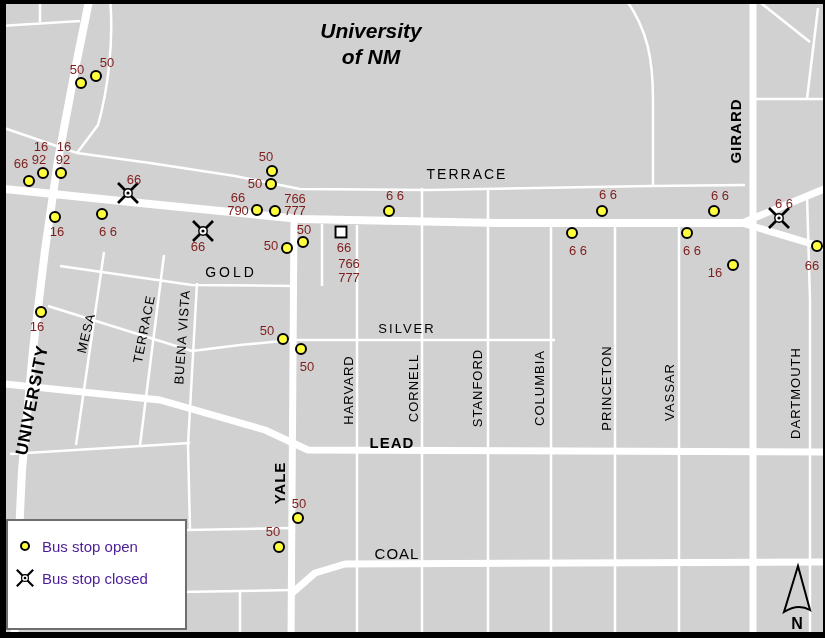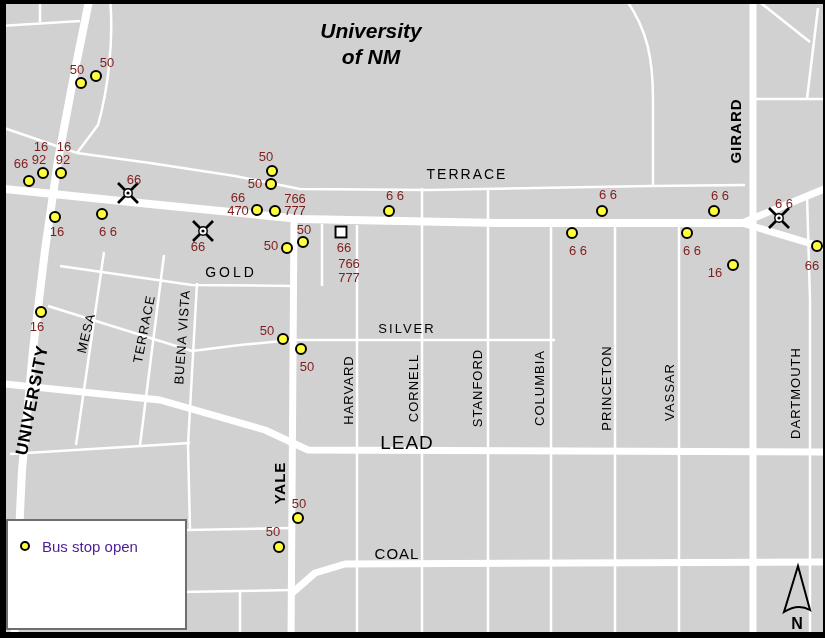--- a/index.html
+++ b/index.html
@@ -81,21 +81,21 @@
 
   <div id="title">
     <div>University</div>
     <div>of NM</div>
   </div>
 
   <div id="labels-layer">
       <div class="slabel" style="left: 467px; top: 174px; font-size: 14px; font-weight: normal; letter-spacing: 2px; transform: translate(-50%, -50%) rotate(0deg);">TERRACE</div>
       <div class="slabel" style="left: 231px; top: 272px; font-size: 14px; font-weight: normal; letter-spacing: 3px; transform: translate(-50%, -50%) rotate(0deg);">GOLD</div>
       <div class="slabel" style="left: 407px; top: 328px; font-size: 13px; font-weight: normal; letter-spacing: 2px; transform: translate(-50%, -50%) rotate(0deg);">SILVER</div>
-      <div class="slabel" style="left: 407px; top: 442px; font-size: 19px; font-weight: normal; letter-spacing: 1px; transform: translate(-50%, -50%) rotate(0deg);">LEAD</div>
+      <div class="slabel" style="left: 392px; top: 442px; font-size: 15px; font-weight: bold; letter-spacing: 1px; transform: translate(-50%, -50%) rotate(0deg);">LEAD</div>
       <div class="slabel" style="left: 397px; top: 553px; font-size: 15px; font-weight: normal; letter-spacing: 1px; transform: translate(-50%, -50%) rotate(0deg);">COAL</div>
       <div class="slabel" style="left: 32px; top: 400px; font-size: 17px; font-weight: bold; letter-spacing: 1px; transform: translate(-50%, -50%) rotate(-79deg);">UNIVERSITY</div>
       <div class="slabel" style="left: 86px; top: 333px; font-size: 13px; font-weight: normal; letter-spacing: 1px; transform: translate(-50%, -50%) rotate(-76deg);">MESA</div>
       <div class="slabel" style="left: 144px; top: 329px; font-size: 13px; font-weight: normal; letter-spacing: 1px; transform: translate(-50%, -50%) rotate(-79deg);">TERRACE</div>
       <div class="slabel" style="left: 182px; top: 337px; font-size: 13px; font-weight: normal; letter-spacing: 1px; transform: translate(-50%, -50%) rotate(-86deg);">BUENA VISTA</div>
       <div class="slabel" style="left: 279px; top: 483px; font-size: 15px; font-weight: bold; letter-spacing: 1px; transform: translate(-50%, -50%) rotate(-90deg);">YALE</div>
       <div class="slabel" style="left: 348px; top: 390px; font-size: 13px; font-weight: normal; letter-spacing: 1px; transform: translate(-50%, -50%) rotate(-90deg);">HARVARD</div>
       <div class="slabel" style="left: 413px; top: 388px; font-size: 13px; font-weight: normal; letter-spacing: 1px; transform: translate(-50%, -50%) rotate(-90deg);">CORNELL</div>
       <div class="slabel" style="left: 477px; top: 388px; font-size: 13px; font-weight: normal; letter-spacing: 1px; transform: translate(-50%, -50%) rotate(-90deg);">STANFORD</div>
       <div class="slabel" style="left: 539px; top: 388px; font-size: 13px; font-weight: normal; letter-spacing: 1px; transform: translate(-50%, -50%) rotate(-90deg);">COLUMBIA</div>
@@ -123,21 +123,21 @@
       <div class="marker open" style="left: 102px; top: 214px;"></div>
       <div class="stoplabel" style="left: 108px; top: 231px;">6 6</div>
       <div class="marker open" style="left: 41px; top: 312px;"></div>
       <div class="stoplabel" style="left: 37px; top: 326px;">16</div>
       <div class="marker open" style="left: 272px; top: 171px;"></div>
       <div class="stoplabel" style="left: 266px; top: 156px;">50</div>
       <div class="marker open" style="left: 271px; top: 184px;"></div>
       <div class="stoplabel" style="left: 255px; top: 183px;">50</div>
       <div class="marker open" style="left: 257px; top: 210px;"></div>
       <div class="stoplabel" style="left: 238px; top: 197px;">66</div>
-      <div class="stoplabel" style="left: 238px; top: 210px;">470</div>
+      <div class="stoplabel" style="left: 238px; top: 210px;">790</div>
       <div class="marker open" style="left: 275px; top: 211px;"></div>
       <div class="stoplabel" style="left: 295px; top: 198px;">766</div>
       <div class="stoplabel" style="left: 295px; top: 210px;">777</div>
       <div class="marker open" style="left: 389px; top: 211px;"></div>
       <div class="stoplabel" style="left: 395px; top: 195px;">6 6</div>
       <div class="marker open" style="left: 303px; top: 242px;"></div>
       <div class="stoplabel" style="left: 304px; top: 229px;">50</div>
       <div class="marker open" style="left: 287px; top: 248px;"></div>
       <div class="stoplabel" style="left: 271px; top: 245px;">50</div>
       <div class="marker open" style="left: 283px; top: 339px;"></div>
@@ -187,20 +187,31 @@
       <div class="stoplabel" style="left: 349px; top: 277px;">777</div>
     </div>
 
   <div id="legend">
       <div class="lrow" style="top: 14px;">
         <span class="licon">
           <span class="licon-open"></span>
         </span>
         <span class="ltext">Bus stop open</span>
       </div>
+      <div class="lrow" style="top: 46px;">
+        <span class="licon">
+          <svg width="18" height="18" viewBox="0 0 22 22">
+            <line x1="1" y1="1" x2="21" y2="21" stroke="#000" stroke-width="2.6"></line>
+            <line x1="21" y1="1" x2="1" y2="21" stroke="#000" stroke-width="2.6"></line>
+            <circle cx="11" cy="11" r="4.2" fill="#fff" stroke="#000" stroke-width="1.4"></circle>
+            <circle cx="11" cy="11" r="1.6" fill="#000"></circle>
+          </svg>
+        </span>
+        <span class="ltext">Bus stop closed</span>
+      </div>
     </div>
 
   <svg id="north" width="825" height="638" viewBox="0 0 825 638">
     <path d="M798,566 L784,612 Q798,603 810,610 Z" fill="none" stroke="#000" stroke-width="2"></path>
   </svg>
   <div id="north-label">N</div>
 
   <div class="frame" id="frame-top"></div>
   <div class="frame" id="frame-left"></div>
   <div class="frame" id="frame-bottom"></div>

